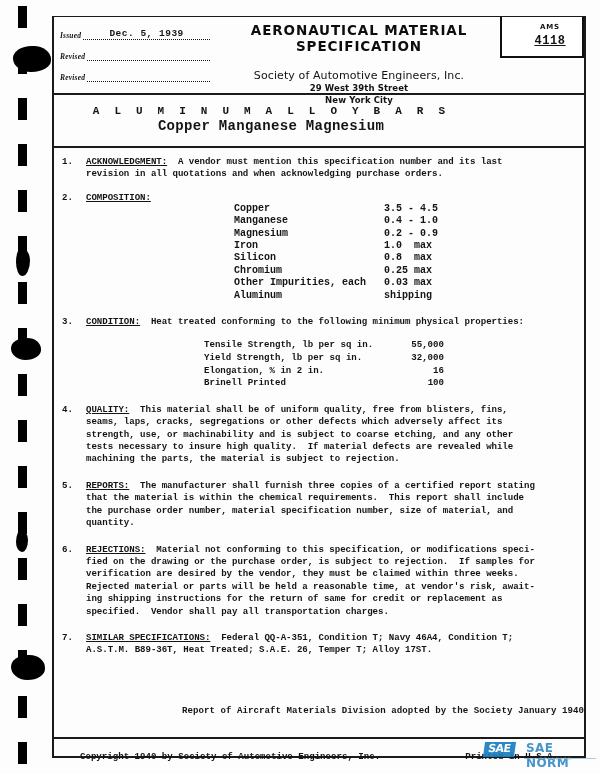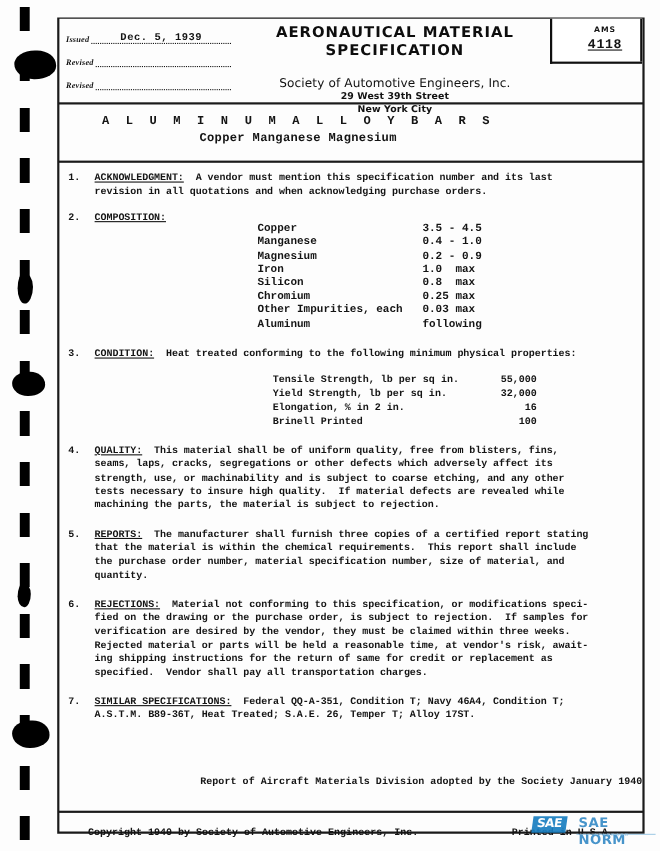--- a/index.html
+++ b/index.html
@@ -195,21 +195,21 @@
   }
   .spec-title {
     font-family: "Liberation Mono", monospace;
     font-size: 11px;
     font-weight: bold;
     letter-spacing: 4.2px;
     line-height: 14px;
   }
   .spec-subtitle {
     font-family: "Liberation Mono", monospace;
-    font-size: 11px;
+    font-size: 14px;
     font-weight: bold;
     letter-spacing: 0.3px;
     line-height: 14px;
     margin-top: 1px;
   }
 
   
   .body {
     position: absolute;
     left: 62px;
@@ -255,21 +255,21 @@
   .spec-table .v { white-space: pre; }
 
   .prop-table {
     margin-left: 142px;
     margin-top: 2px;
     font-size: 9.1px;
     line-height: 12.6px;
     font-weight: bold;
   }
   .prop-table .row { display: flex; }
-  .prop-table .k { width: 178px; flex: none; white-space: pre; margin-left: 44px; }
+  .prop-table .k { width: 178px; flex: none; white-space: pre; }
   .prop-table .v { width: 62px; text-align: right; white-space: pre; }
 
   .clause-2-wrap { margin-top: -12.4px; }
 
   
   .footer-adopt {
     position: absolute;
     left: 54px;
     top: 705px;
     width: 530px;
@@ -435,21 +435,21 @@
         <div class="row">
           <span class="k">Chromium</span>
           <span class="v">0.25 max</span>
         </div>
         <div class="row">
           <span class="k">Other Impurities, each</span>
           <span class="v">0.03 max</span>
         </div>
         <div class="row">
           <span class="k">Aluminum</span>
-          <span class="v">following</span>
+          <span class="v">shipping</span>
         </div>
       </div>
     </div>
 
     <div class="clause" style="margin-top:14px;">
       <div class="clause-num">3.</div>
       <div class="clause-body"><span class="hd">CONDITION:</span><span>  Heat treated conforming to the following minimum physical properties:</span></div>
     </div>
 
     <div class="prop-table" style="margin-top:8px;margin-bottom:14px;">

